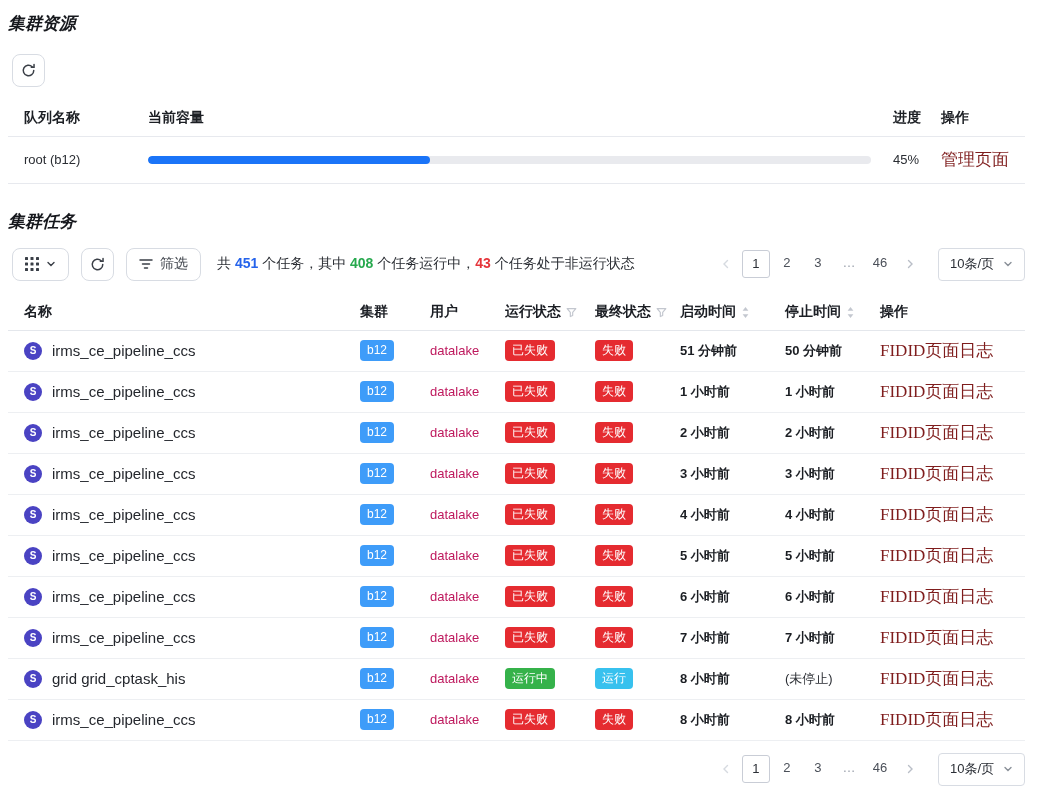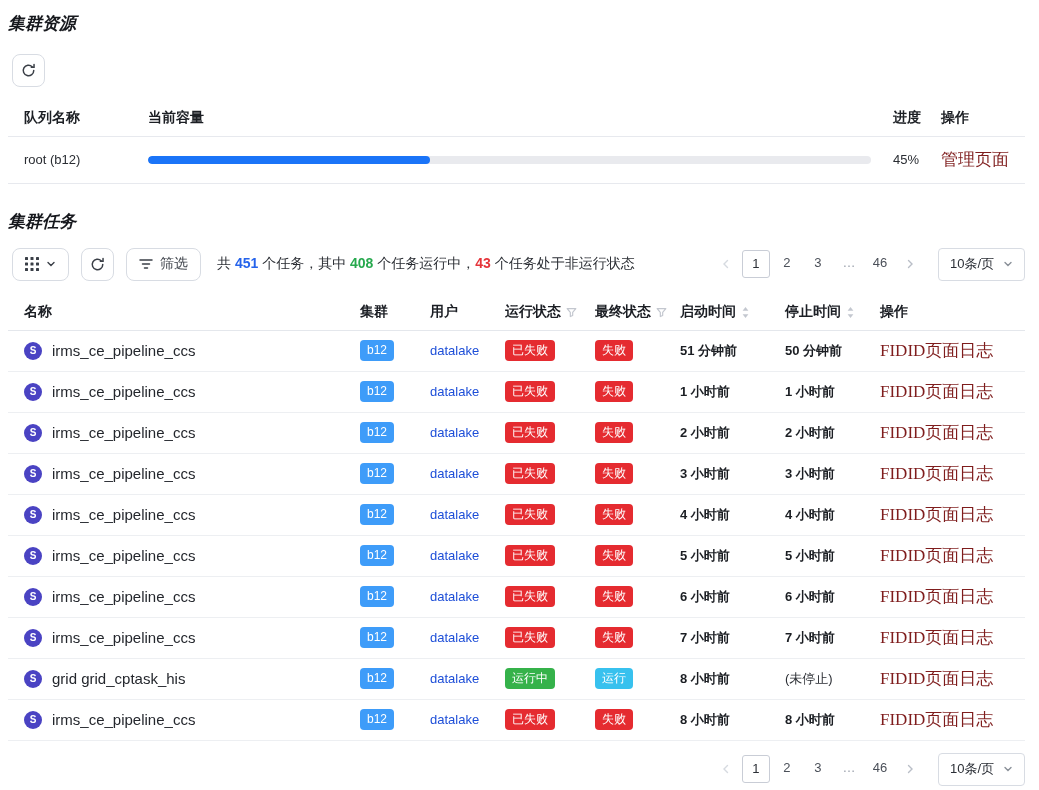--- a/index.html
+++ b/index.html
@@ -75,21 +75,21 @@
   .th { display: flex; align-items: center; gap: 5px; }
   .th .hicon { color: #c3c7cf; display: inline-flex; cursor: pointer; }
   .name-cell { display: flex; align-items: center; }
   .avatar {
     width: 18px; height: 18px; border-radius: 50%; background: #4a43c3;
     color: #fff; font-size: 10px; font-weight: 700;
     display: inline-flex; align-items: center; justify-content: center;
     margin-right: 10px; flex: none;
   }
   .task-name { font-size: 15px; color: #24272d; }
-  .user-cell { font-size: 13px; color: #1d4ed8; }
+  .user-cell { font-size: 13px; color: #be185d; }
   .tag {
     display: inline-block; padding: 3px 7px; border-radius: 4px;
     font-size: 12px; line-height: 1.25; color: #fff; white-space: nowrap;
   }
   .tag-blue  { background: #3e9cf9; }
   .tag-red   { background: #e52b30; }
   .tag-green { background: #35b24a; }
   .tag-cyan  { background: #37c1ee; }
   .time-cell { font-size: 13px; font-weight: 600; color: #1b1e23; }
   .time-cell.plain { font-weight: 400; color: #2a2d33; }

